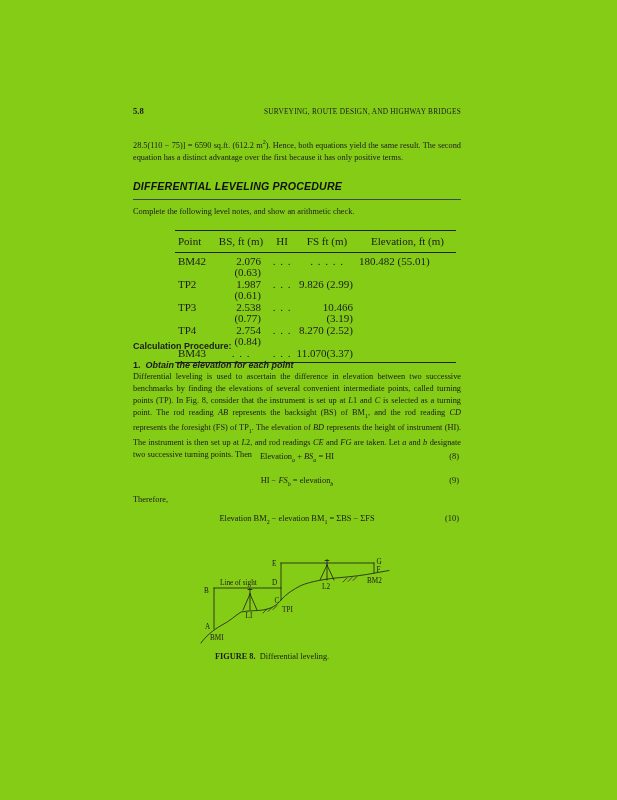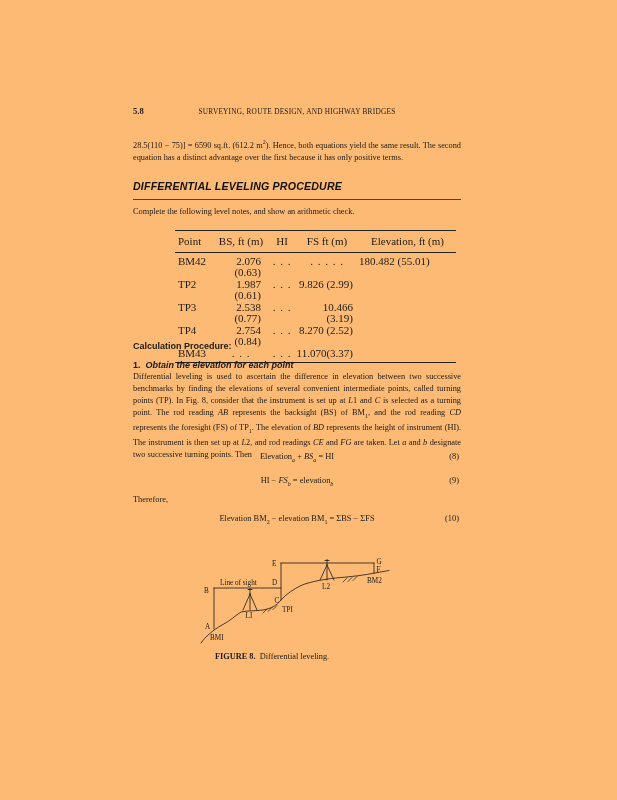--- a/index.html
+++ b/index.html
@@ -1,26 +1,26 @@
 <!DOCTYPE html>
 <html><head>
 <meta charset="utf-8">
 <style>
   * { margin:0; padding:0; box-sizing:border-box; }
   html,body { background:#ffffff; }
   .page {
-    position:relative; width:617px; height:800px; background:#fdba74;
+    position:relative; width:617px; height:800px; background:#84cc16;
     font-family:"Liberation Serif", serif; color:#1b1b1b; overflow:hidden;
   }
   .abs { position:absolute; }
 
   
   .header { top:106px; left:133px; width:328px; height:14px; }
   .page-num { position:absolute; left:0; top:0; font-size:8.6px; font-weight:bold; }
-  .running-title { position:absolute; left:0; right:0; top:1px; text-align:center;
+  .running-title { position:absolute; left:0; right:0; top:1px; text-align:right;
     font-size:7.3px; letter-spacing:0.25px; }
 
   
   .bodytext { font-size:8.3px; line-height:12.1px; text-align:justify; }
   .intro { top:136px; left:133px; width:328px; }
 
   .section-heading { top:180px; left:133px; width:328px;
     font-family:"Liberation Sans", sans-serif; font-weight:bold; font-style:italic;
     font-size:10.6px; letter-spacing:0.2px; color:#111;
     border-bottom:1px solid #444; padding-bottom:7px; }

